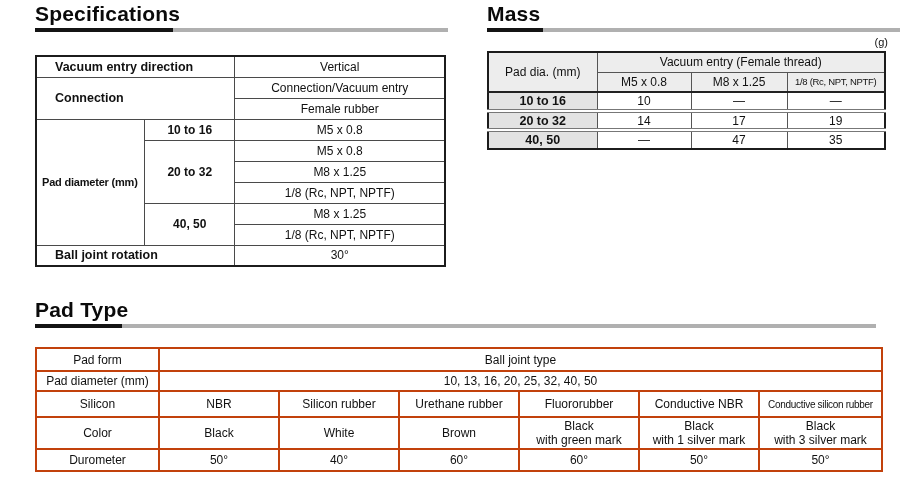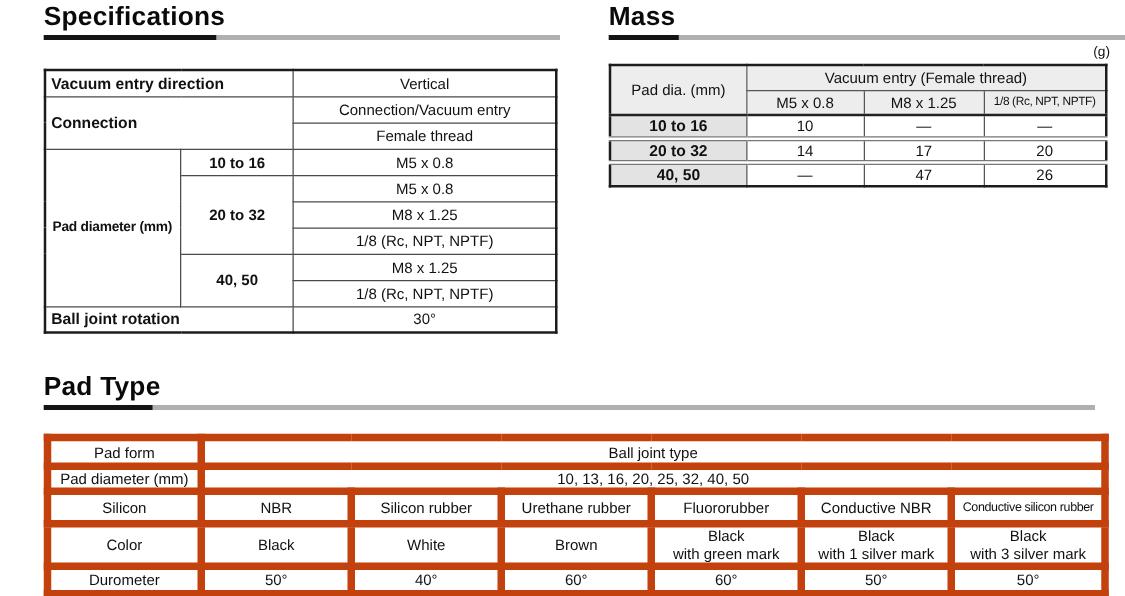--- a/index.html
+++ b/index.html
@@ -28,37 +28,37 @@
   .padtype-section{ position: absolute; left: 35px;  top: 299px; width: 841px; }
 
   
   table { border-collapse: collapse; table-layout: fixed; font-size: 12px; color: #111; }
   td { padding: 0 4px; vertical-align: middle; overflow: hidden; white-space: nowrap; }
 
   
   .spec-table { margin-top: 23px; width: 411px; border: 2px solid #1c1c1c; }
   .spec-table td { border: 1px solid #4a4a4a; height: 21px; text-align: center; }
   .spec-table tr { height: 21px; }
-  .spec-table td.lbl { text-align: left; font-weight: bold; padding-left: 4px; font-size: 12.5px; }
+  .spec-table td.lbl { text-align: left; font-weight: bold; padding-left: 18px; font-size: 12.5px; }
   .spec-table td.lbl-cond { text-align: left; font-weight: bold; padding-left: 5px; font-size: 11px; letter-spacing: -0.2px; }
   .spec-table td.sub { font-weight: bold; }
 
   
   .unit-label { text-align: right; font-size: 11px; margin: 4px 16px 1px 0; height: 14px; color: #111; }
   .mass-table { width: 392px; border: 2px solid #1c1c1c; }
   .mass-table td { border: 1px solid #555; height: 19px; text-align: center; }
   .mass-table .hdr { background: #ededed; height: 20px; }
   .mass-table .rowhdr { background: #e3e3e3; font-weight: bold; font-size: 12.5px; }
   .mass-table .cond { font-size: 9.5px; letter-spacing: -0.3px; padding: 0 1px; }
   .mass-table tbody tr + tr td { border-top: 4px double #777; }
   .mass-table tbody tr:first-child td { border-top: 2px solid #222; }
 
   
   .pad-table { margin-top: 19px; width: 846px; border: 2px solid #1c1c1c; }
-  .pad-table td { border: 6px solid #c2410c; text-align: center; height: 22px; }
+  .pad-table td { border: 2px solid #c2410c; text-align: center; height: 22px; }
   .pad-table tr.r-form td { height: 23px; }
   .pad-table tr.r-diam td { height: 20px; }
   .pad-table tr.r-material td { border-top: 2px solid #222; height: 26px; }
   .pad-table tr.r-color td { height: 32px; }
   .pad-table tr.r-durometer td { height: 22px; }
   .pad-table td.cond { font-size: 10px; letter-spacing: -0.3px; padding: 0 1px; }
   .pad-table .cl { line-height: 14px; }
   .pad-table .cl:empty { display: none; }
 </style>
 </head>
@@ -81,21 +81,21 @@
       <tbody>
           <tr>
         <td colspan="2" class="lbl">Vacuum entry direction</td>
         <td>Vertical</td>
       </tr>
       <tr>
         <td colspan="2" rowspan="2" class="lbl">Connection</td>
         <td>Connection/Vacuum entry</td>
       </tr>
       <tr>
-        <td>Female thread</td>
+        <td>Female rubber</td>
       </tr>
       <tr>
         <td rowspan="6" class="lbl-cond">Pad diameter (mm)</td>
         <td class="sub">10 to 16</td>
         <td>M5 x 0.8</td>
       </tr>
       <tr>
         <td rowspan="3" class="sub">20 to 32</td>
         <td>M5 x 0.8</td>
       </tr>
@@ -149,27 +149,27 @@
         <tr>
           <td class="rowhdr">10 to 16</td>
           <td>10</td>
           <td>—</td>
           <td>—</td>
         </tr>
         <tr>
           <td class="rowhdr">20 to 32</td>
           <td>14</td>
           <td>17</td>
-          <td>20</td>
+          <td>19</td>
         </tr>
         <tr>
           <td class="rowhdr">40, 50</td>
           <td>—</td>
           <td>47</td>
-          <td>26</td>
+          <td>35</td>
         </tr>
       </tbody>
     </table>
   </div>
 
   <div class="padtype-section">
     <h2 class="section-title">Pad Type</h2>
     <div class="rule">
         <span class="rule-black"></span>
       </div>

